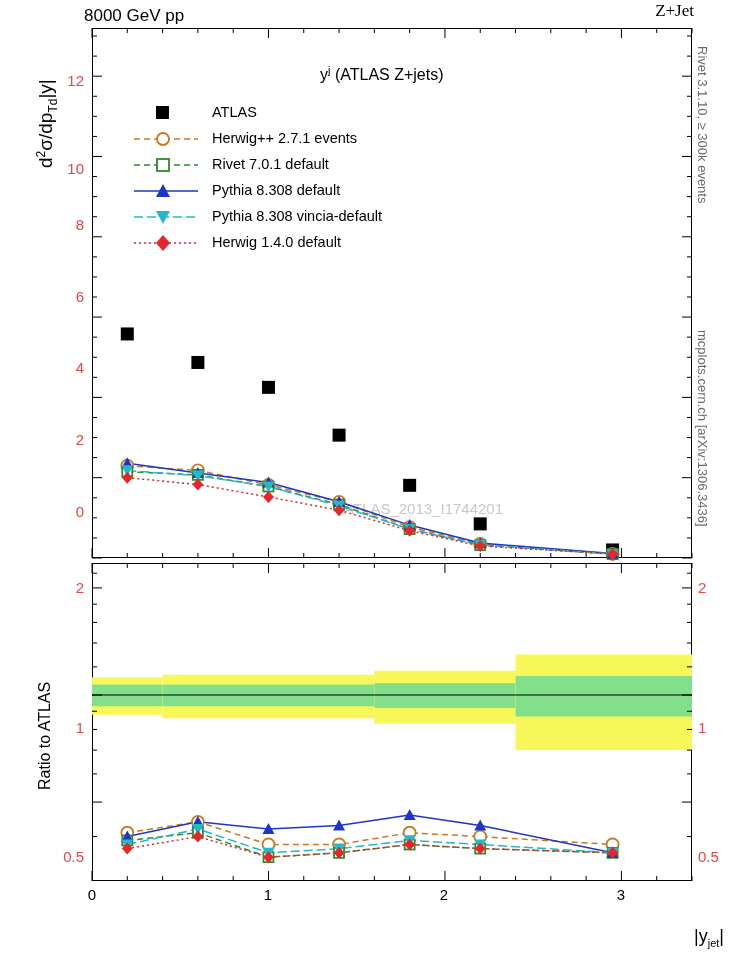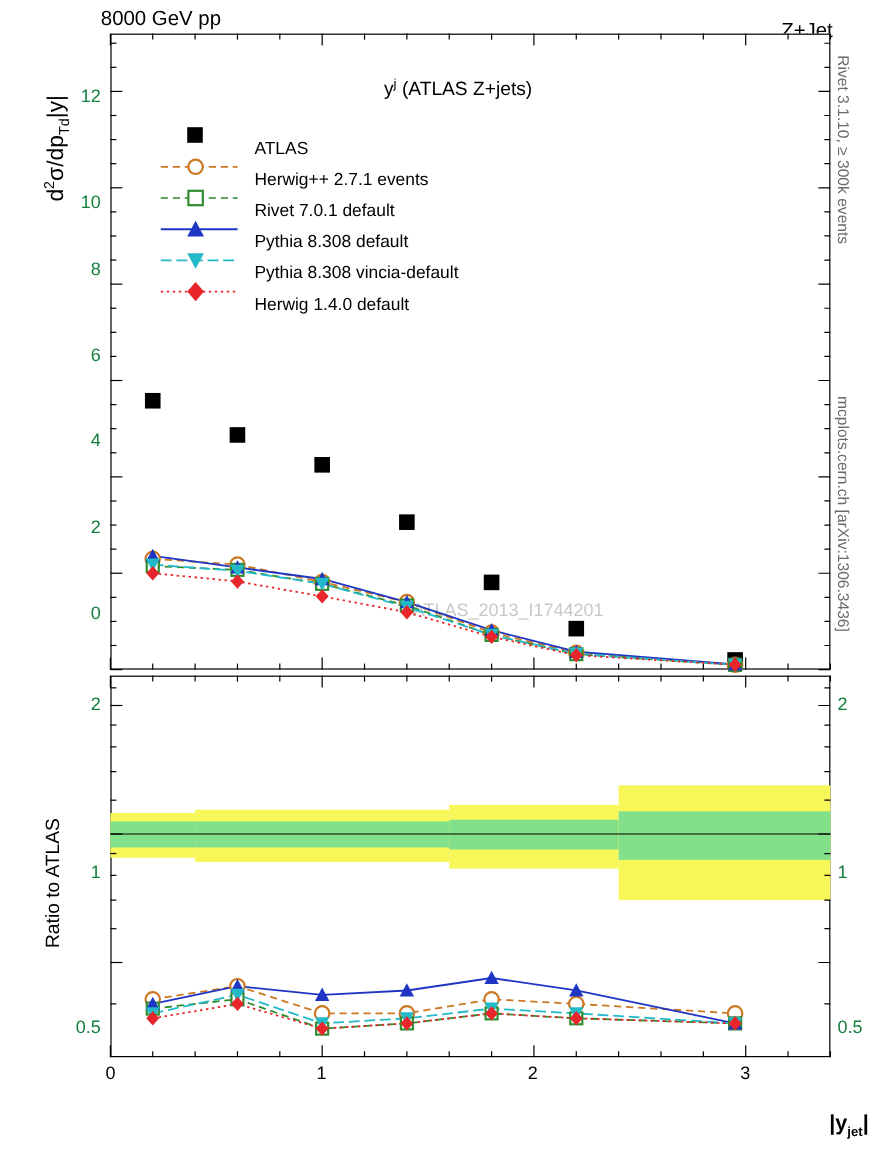--- a/index.html
+++ b/index.html
@@ -6,40 +6,40 @@
   body{width:746px;height:972px;background:#ffffff;font-family:"Liberation Sans",sans-serif;}
   #root{position:relative;width:746px;height:972px;overflow:hidden;}
 
   .txt{position:absolute;white-space:nowrap;color:#000;}
   .hdr{font-size:17px;}
   .rot{transform-origin:0 0;}
 
   
   #mainframe{position:absolute;left:92px;top:28px;width:600px;height:530px;border:1px solid #000;box-sizing:border-box;background:#fff;}
   #ratioframe{position:absolute;left:92px;top:563px;width:600px;height:318px;border:1px solid #000;box-sizing:border-box;background:#fff;}
-  .ylab{position:absolute;font-size:15px;text-align:right;color:#15803d;}
+  .ylab{position:absolute;font-size:15px;text-align:right;color:#ef4444;}
   .xlab{position:absolute;font-size:15px;text-align:center;color:#000;}
 
   
   #legend{position:absolute;left:130px;top:100px;font-size:14.5px;}
   .lrow{position:relative;height:26px;}
   .lmark{position:absolute;left:0;top:0;width:72px;height:26px;}
-  .ltext{position:absolute;left:82px;top:16px;white-space:nowrap;}
+  .ltext{position:absolute;left:82px;top:4px;white-space:nowrap;}
 
   .sidetxt{position:absolute;color:#6a6a6a;font-size:13px;transform-origin:0 0;white-space:nowrap;}
   .watermark{position:absolute;color:#c8c8c8;font-size:15px;}
 
   svg{position:absolute;left:0;top:0;overflow:visible;}
 </style>
 </head>
 <body>
 <div id="root">
 
 <div class="txt hdr" style="left:84px;top:6px;">8000 GeV pp</div>
-<div class="txt hdr" style="right:52px;top:16px;">Z+Jet</div>
+<div class="txt hdr" style="right:52px;top:1px;font-family:Liberation Serif, serif;">Z+Jet</div>
 
 <div class="sidetxt" style="left:710px;top:46px;transform:rotate(90deg);">Rivet 3.1.10,  ≥ 300k events</div>
 <div class="sidetxt" style="left:710px;top:330px;transform:rotate(90deg);">mcplots.cern.ch [arXiv:1306.3436]</div>
 
 <div id="mainframe"></div>
 
 <div class="txt rot" style="left:34px;top:168px;transform:rotate(-90deg);font-size:19px;">
   d<sup style="font-size:12px">2</sup>σ/dp<sub style="font-size:12px">Td</sub>|y|
 </div>
 
@@ -374,15 +374,15 @@
 <div class="ylab" style="left:42px;top:848px;width:42px;">0.5</div>
 <div class="ylab" style="left:698px;top:579px;width:24px;text-align:left;">2</div>
 <div class="ylab" style="left:698px;top:719px;width:24px;text-align:left;">1</div>
 <div class="ylab" style="left:698px;top:848px;width:42px;text-align:left;">0.5</div>
 
 <div class="xlab" style="left:79px;top:886px;width:26px;">0</div>
 <div class="xlab" style="left:255px;top:886px;width:26px;">1</div>
 <div class="xlab" style="left:431px;top:886px;width:26px;">2</div>
 <div class="xlab" style="left:608px;top:886px;width:26px;">3</div>
 
-<div class="txt" style="right:22px;top:926px;font-size:18px;font-weight:bold;">|y<sub style="font-size:11px">jet</sub>|</div>
+<div class="txt" style="right:22px;top:926px;font-size:18px;">|y<sub style="font-size:11px">jet</sub>|</div>
 
 </div>
 
 </body></html>

